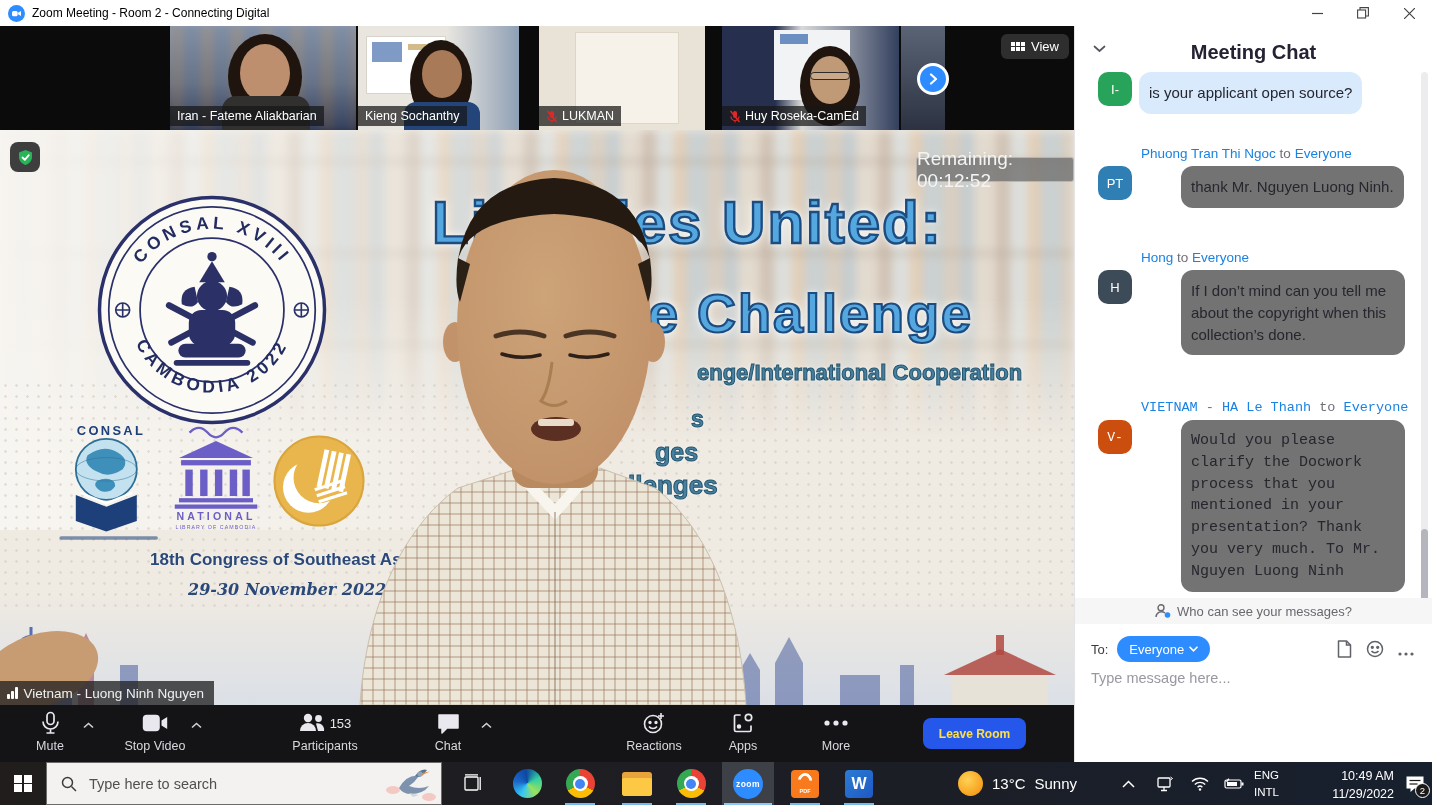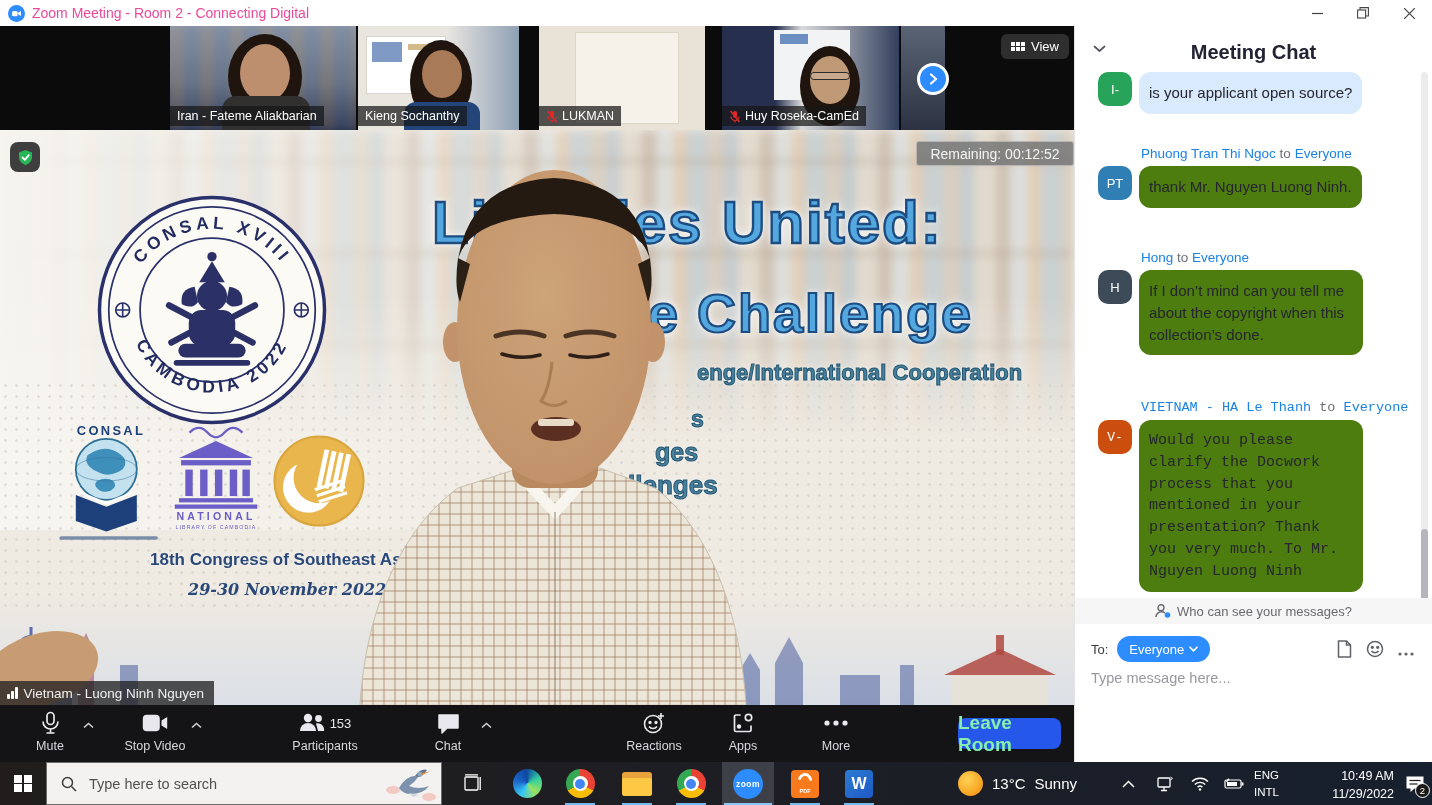--- a/index.html
+++ b/index.html
@@ -3,21 +3,21 @@
 <meta charset="utf-8">
 <style>
   * { margin:0; padding:0; box-sizing:border-box; }
   body { font-family:"Liberation Sans", sans-serif; }
   .screen { position:relative; width:1432px; height:805px; overflow:hidden; background:#000; }
 
   
   .titlebar { position:absolute; left:0; top:0; width:1432px; height:26px; background:#fff; display:flex; align-items:center; padding-left:8px; gap:7px; }
   .zoom-logo { width:17px; height:17px; border-radius:50%; background:#2d8cff; display:flex; align-items:center; justify-content:center; }
   .zoom-logo svg { width:9px; height:9px; }
-  .titlebar-title { font-size:14px; color:#ec4899; }
+  .titlebar-title { font-size:12px; color:#000000; }
   .win-controls { position:absolute; right:0; top:0; display:flex; }
   .win-btn { width:46px; height:26px; display:flex; align-items:center; justify-content:center; }
   .win-btn svg { stroke:#444; }
 
   
   .video-col { position:absolute; left:0; top:26px; width:1074px; height:736px; background:#0c0c0c; }
 
   
   .strip { position:absolute; left:0; top:0; width:1074px; height:104px; background:#0b0b0b; overflow:hidden; }
   .thumb { position:absolute; top:0; height:104px; overflow:hidden; background:#1a1a1a;padding-left:44px; }
@@ -55,48 +55,48 @@
   .logo-globe { position:absolute; left:52px; top:290px; width:118px; height:122px; z-index:1; }
   .logo-natl { position:absolute; left:168px; top:292px; width:96px; height:110px; z-index:1; }
   .logo-yellow { position:absolute; left:266px; top:298px; width:106px; height:106px; z-index:1; }
   .congress-line { position:absolute; left:150px; top:420px; font-size:17px; font-weight:600; color:#2a4878; text-shadow:0 0 2px rgba(255,255,255,.9); z-index:1; }
   .date-line { position:absolute; left:188px; top:450px; font-size:16px; font-weight:bold; font-style:italic; font-family:"DejaVu Serif", serif; color:#2a4878; z-index:1; }
 
   .skyline { position:absolute; left:0; bottom:0; z-index:1; }
   .person-svg { position:absolute; left:0; top:0; z-index:3; }
 
   .shield-badge { position:absolute; left:10px; top:12px; width:30px; height:30px; border-radius:8px; background:#3e3e3e; display:flex; align-items:center; justify-content:center; z-index:4; }
-  .timer { position:absolute; left:916px; top:11px; width:158px; height:25px; background:rgba(112,112,112,.8); border:1px solid rgba(255,255,255,.4); border-radius:3px; color:#f4f4f4; font-size:14px; display:flex; align-items:center; justify-content:center; z-index:4; }
+  .timer { position:absolute; left:916px; top:27px; width:158px; height:25px; background:rgba(112,112,112,.8); border:1px solid rgba(255,255,255,.4); border-radius:3px; color:#f4f4f4; font-size:19px; display:flex; align-items:center; justify-content:center; z-index:4; }
   .nametag { position:absolute; left:0; top:551px; height:24px; background:rgba(34,34,34,.78); color:#f0f0f0; font-size:13.5px; display:flex; align-items:center; gap:6px; padding:0 10px 0 7px; z-index:4; }
   .audio-bars { display:flex; align-items:flex-end; gap:1.5px; }
   .audio-bars span { width:2.5px; background:#fff; border-radius:1px; }
 
   
   .toolbar { position:absolute; left:0; top:679px; width:1074px; height:57px; background:#141417; }
   .tb-item { position:absolute; top:6px; width:110px; display:flex; flex-direction:column; align-items:center; gap:4px; color:#d8d8de; font-size:12.5px; }
   .tb-ic { height:24px; display:flex; align-items:center; justify-content:center; }
   .tb-chev { position:absolute; top:10px; color:#cfcfd6; }
   .share-ic { width:25px; height:25px; border-radius:6px; background:#23c152; display:flex; align-items:center; justify-content:center; }
   .share-label { color:#2bd467 !important; }
   .tb-count { font-size:13px; color:#e6e6ea; margin-left:5px; }
-  .leave-btn { position:absolute; left:958px; top:13px; width:103px; height:31px; border-radius:8px; background:#2657eb; color:#86efac; font-weight:bold; font-size:19px; display:flex; align-items:center; justify-content:center; }
+  .leave-btn { position:absolute; left:923px; top:13px; width:103px; height:31px; border-radius:8px; background:#2657eb; color:#fde047; font-weight:bold; font-size:12px; display:flex; align-items:center; justify-content:center; }
 
   
   .chat-panel { position:absolute; left:1074px; top:26px; width:358px; height:736px; background:#fff; border-left:1px solid #e4e4e7; }
   .chat-header { position:absolute; left:0; top:0; width:100%; height:46px; }
   .chat-collapse { position:absolute; left:18px; top:13px; }
   .chat-title { position:absolute; left:0; top:15px; width:100%; text-align:center; font-weight:bold; font-size:20px; color:#232333; }
   .msg { position:absolute; left:23px; right:16px; }
   .msg-head { font-size:13.5px; margin:0 0 5px 43px; color:#6e6e78; }
   .msg-head .sender, .msg-head .recip { color:#1a82e2; }
   .msg-row { display:flex; align-items:flex-start; gap:7px; }
   .avatar { width:34px; height:34px; border-radius:10px; color:#fff; font-size:13px; display:flex; align-items:center; justify-content:center; flex:none; }
   .av-green { background:#27a35a; } .av-blue { background:#2f7fb5; } .av-slate { background:#3d4b59; } .av-orange { background:#cc4e0e; }
   .bubble { border-radius:12px; padding:10px 10px; font-size:15px; color:#26262e; line-height:1.45; max-width:224px; }
-  .bb-blue { background:#d9eafd; } .bb-gray { background:#4d7c0f; }
+  .bb-blue { background:#d9eafd; } .bb-gray { background:#737373;margin-left:42px; }
   .scroll-track { position:absolute; right:4px; top:46px; height:528px; width:7px; border-radius:4px; background:#ececef; }
   .scroll-thumb { position:absolute; right:4px; top:503px; height:72px; width:7px; border-radius:4px; background:#b5b5bd; }
   .privacy-bar { position:absolute; left:0; top:572px; width:100%; height:26px; background:#f6f6f7; display:flex; align-items:center; justify-content:center; gap:6px; font-size:13px; color:#68686f; }
   .compose-row { position:absolute; left:16px; top:610px; display:flex; align-items:center; gap:9px; }
   .to-label { font-size:13px; color:#3a3a43; }
   .everyone-pill { height:26px; padding:0 12px; border-radius:14px; background:#2d8cff; color:#fff; font-size:13px; display:flex; align-items:center; gap:5px; }
   .compose-icons { position:absolute; right:18px; top:614px; display:flex; gap:14px; align-items:center; }
   .chat-input { position:absolute; left:16px; top:644px; width:320px; border:none; outline:none; font-size:14.5px; color:#55555f; font-family:"Liberation Sans", sans-serif; background:transparent; }
   .chat-input::placeholder { color:#9898a2; }
 

